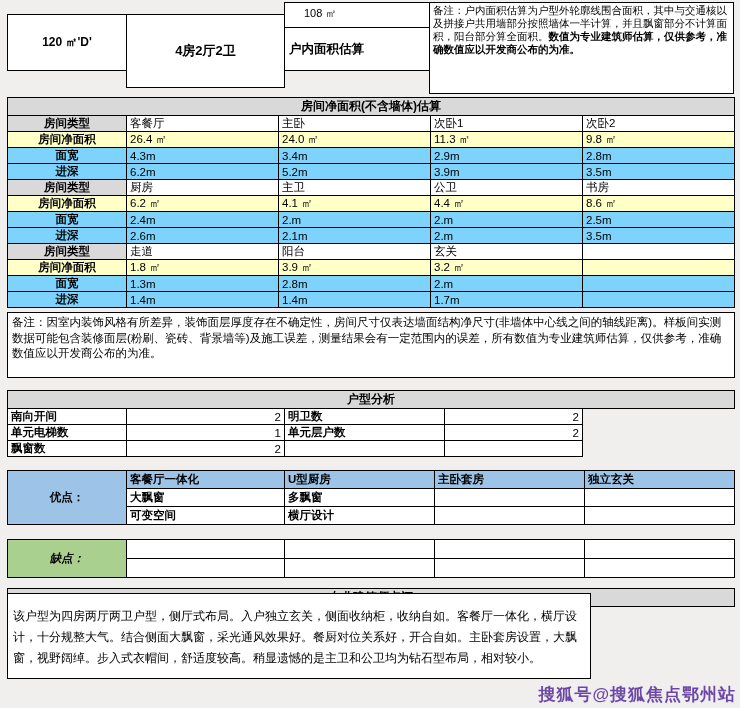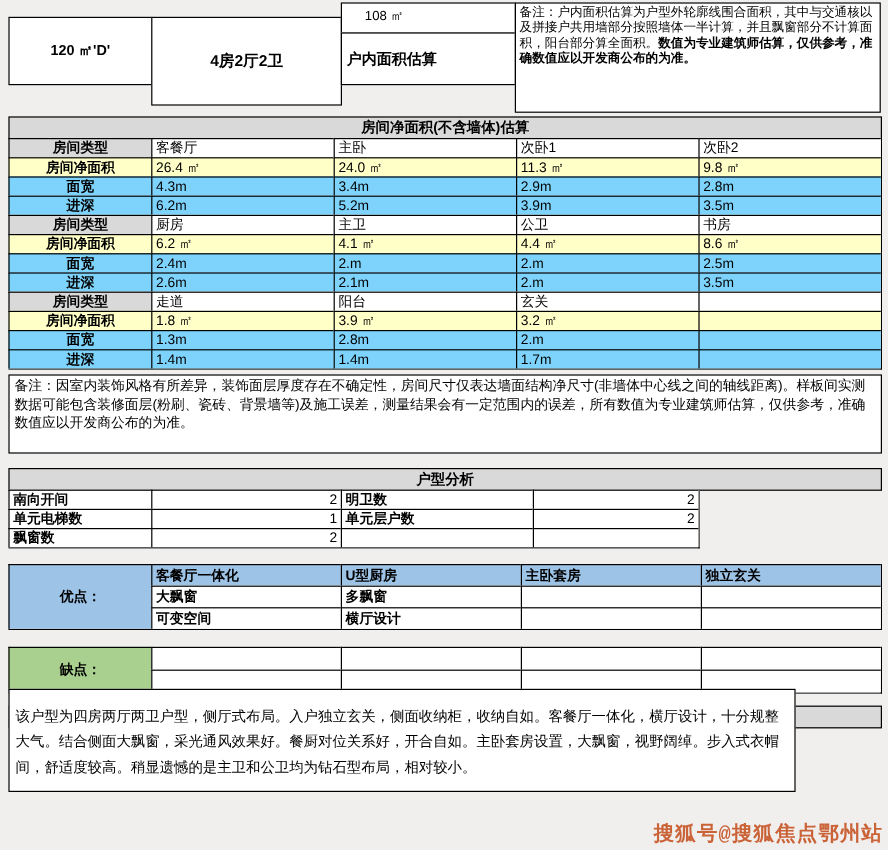--- a/index.html
+++ b/index.html
@@ -31,28 +31,27 @@
   .lbl{font-weight:bold;justify-content:center;}
   .lbl-left{font-weight:bold;}
   .right{justify-content:flex-end;}
   .bold{font-weight:bold;}
   .gray{background:#d9d9d9;}
   .yellow{background:#ffffc8;}
   .pink{background:#7dd3fc;}
   .blue{background:#9dc3e6;}
   .green{background:#a9d08e;}
   .span3{grid-row:1/4;grid-column:1;text-align:center;}
-  .span2{grid-row:1/3;grid-column:1;}
+  .span2{grid-row:1/3;grid-column:1;font-style:italic;}
   .smalltext{font-size:10.5px;line-height:13px;padding:1px 3px;}
   .midtext{font-size:11.5px;line-height:15.5px;padding:2px 4px;}
   .watermark{
     position:absolute;top:683px;right:4px;
-    font-size:17px;font-weight:bold;color:#c2410c;opacity:.8;
+    font-size:17px;font-weight:bold;color:#4c1d95;opacity:.8;
     letter-spacing:1px;
-    font-family:Liberation Mono, monospace;
   }
 </style>
 </head>
 <body>
 
 <div class="abs box" style="left:7px;top:14px;width:120px;height:57px;display:flex;align-items:center;justify-content:center;font-size:12px;font-weight:bold;">120 ㎡'D'</div>
 
 <div class="abs box" style="left:126px;top:14px;width:159px;height:74px;display:flex;align-items:center;justify-content:center;font-size:13px;font-weight:bold;">4房2厅2卫</div>
 
 <div class="abs box" style="left:284px;top:2px;width:146px;height:26px;font-size:11px;padding:3px 19px;">108 ㎡</div>
@@ -189,15 +188,15 @@
   <div class="c"></div>
 
   <div class="c"></div>
   <div class="c"></div>
   <div class="c"></div>
   <div class="c"></div>
 </div>
 
 <div class="abs titlebar" style="left:7px;top:588px;width:728px;">专业建筑师点评</div>
 
-<div class="abs box" style="left:7px;top:574px;width:656px;height:86px;font-size:12px;line-height:21px;padding:12px 5px 0 5px;">该户型为四房两厅两卫户型，侧厅式布局。入户独立玄关，侧面收纳柜，收纳自如。客餐厅一体化，横厅设计，十分规整大气。结合侧面大飘窗，采光通风效果好。餐厨对位关系好，开合自如。主卧套房设置，大飘窗，视野阔绰。步入式衣帽间，舒适度较高。稍显遗憾的是主卫和公卫均为钻石型布局，相对较小。</div>
+<div class="abs box" style="left:7px;top:593px;width:584px;height:86px;font-size:12px;line-height:21px;padding:12px 5px 0 5px;">该户型为四房两厅两卫户型，侧厅式布局。入户独立玄关，侧面收纳柜，收纳自如。客餐厅一体化，横厅设计，十分规整大气。结合侧面大飘窗，采光通风效果好。餐厨对位关系好，开合自如。主卧套房设置，大飘窗，视野阔绰。步入式衣帽间，舒适度较高。稍显遗憾的是主卫和公卫均为钻石型布局，相对较小。</div>
 
 <div class="watermark">搜狐号@搜狐焦点鄂州站</div>
 
 </body></html>

